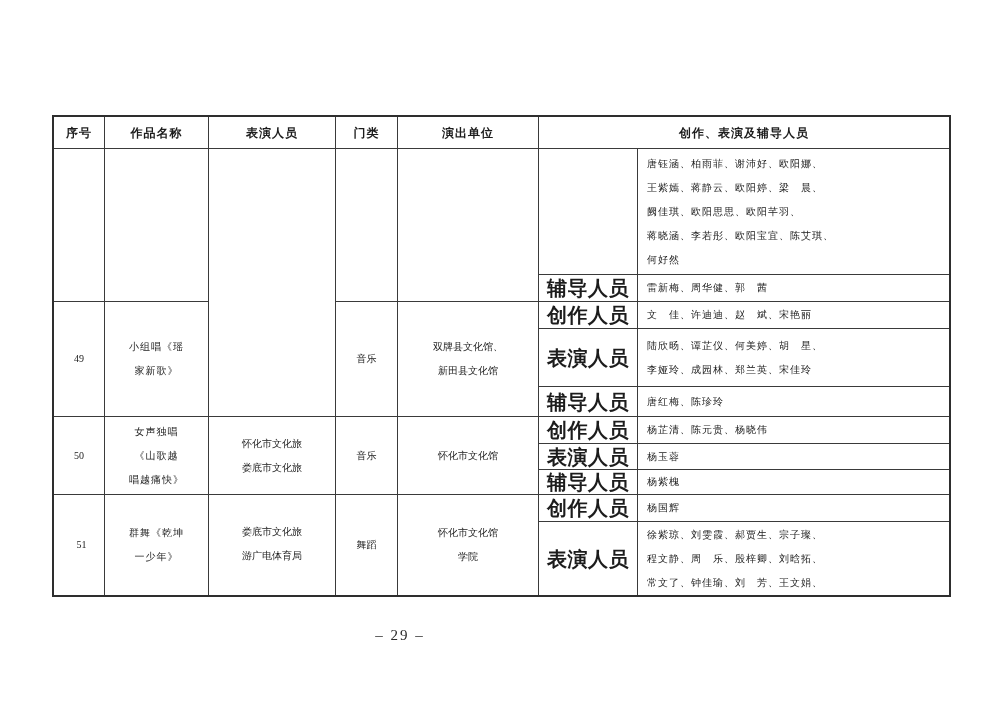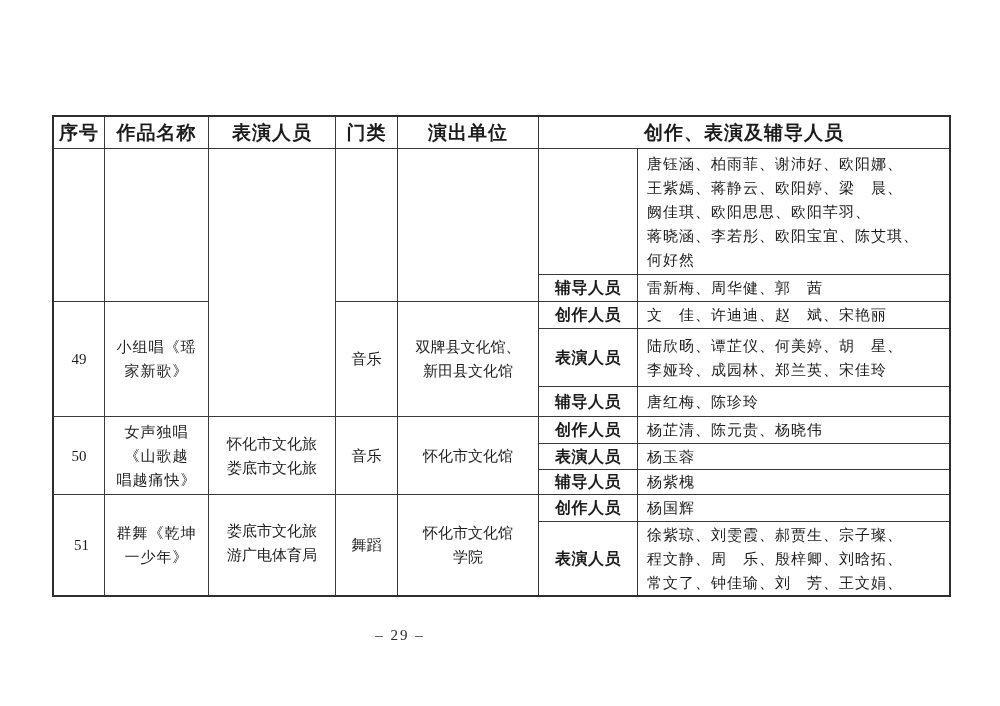--- a/index.html
+++ b/index.html
@@ -16,36 +16,36 @@
     grid-template-columns:51px 104px 127px 62px 141px 99px 311px;
     grid-template-rows:32px 126px 27px 27px 58px 30px 27px 26px 25px 27px 73px;
     border:2px solid #2e2e2e;
     background:#fff;
   }
   .cell{
     border-right:1px solid #3a3a3a;
     border-bottom:1px solid #3a3a3a;
     display:flex;align-items:center;justify-content:center;
     text-align:center;
-    font-size:15px;
+    font-size:10px;
     line-height:24px;
     white-space:pre-line;
     overflow:hidden;
     box-sizing:border-box;
     padding:1px 3px;
   }
   .no-r{border-right:none;}
   .no-b{border-bottom:none;}
   .head{
     font-family:"Liberation Sans","DejaVu Sans",sans-serif;
-    font-weight:700;font-size:19px;letter-spacing:1px;
+    font-weight:700;font-size:12px;letter-spacing:1px;
   }
   .role{
     font-family:"Liberation Sans","DejaVu Sans",sans-serif;
-    font-weight:700;font-size:16px;letter-spacing:0.5px;
+    font-weight:700;font-size:20px;letter-spacing:0.5px;
   }
   .names{
     justify-content:flex-start;text-align:left;
     padding-left:9px;padding-right:4px;
     letter-spacing:1px;
   }
   .worktitle{letter-spacing:1px;}
   .footer{
     position:absolute;left:0;top:627px;width:800px;
     text-align:center;font-size:15px;letter-spacing:2px;color:#2a2a2a;

